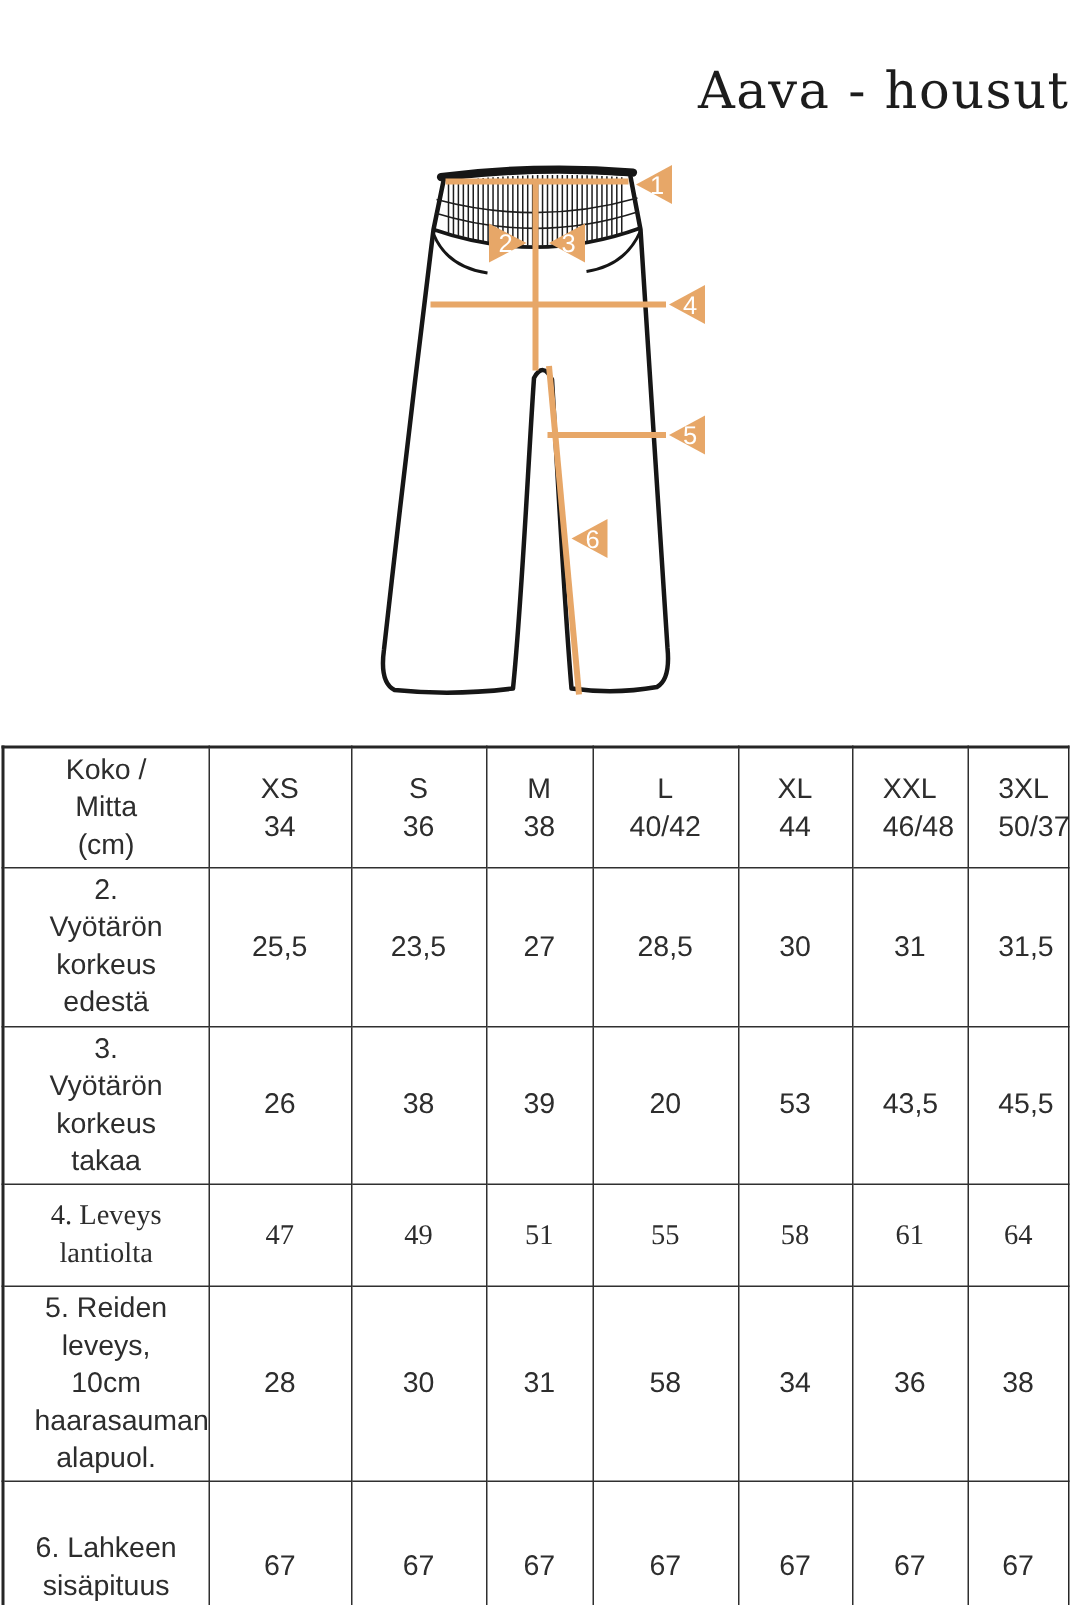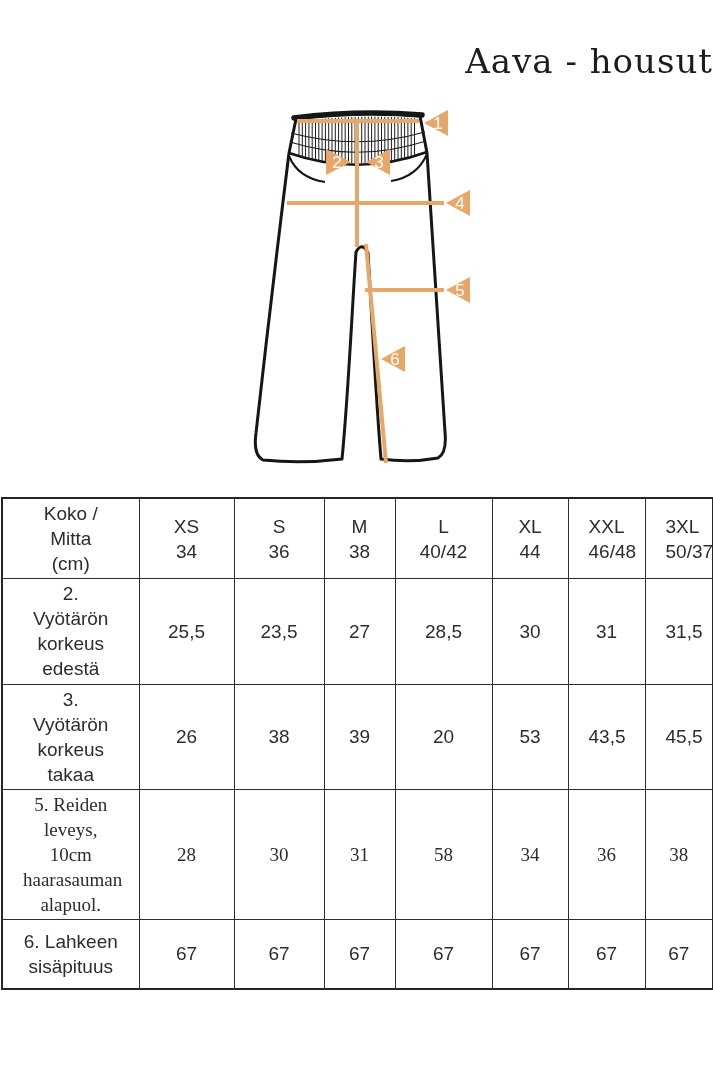--- a/index.html
+++ b/index.html
@@ -211,20 +211,30 @@
         <th scope="row" data-name="row-label">3. Vyötärön korkeus takaa</th>
         <td data-name="value-cell">26</td>
         <td data-name="value-cell">38</td>
         <td data-name="value-cell">39</td>
         <td data-name="value-cell">20</td>
         <td data-name="value-cell">53</td>
         <td data-name="value-cell">43,5</td>
         <td data-name="value-cell">45,5</td>
       </tr>
       <tr data-name="table-row">
+        <th scope="row" data-name="row-label">4. Leveys lantiolta</th>
+        <td data-name="value-cell">47</td>
+        <td data-name="value-cell">49</td>
+        <td data-name="value-cell">51</td>
+        <td data-name="value-cell">55</td>
+        <td data-name="value-cell">58</td>
+        <td data-name="value-cell">61</td>
+        <td data-name="value-cell">64</td>
+      </tr>
+      <tr data-name="table-row">
         <th scope="row" data-name="row-label">5. Reiden leveys, 10cm haarasauman alapuol.</th>
         <td data-name="value-cell">28</td>
         <td data-name="value-cell">30</td>
         <td data-name="value-cell">31</td>
         <td data-name="value-cell">58</td>
         <td data-name="value-cell">34</td>
         <td data-name="value-cell">36</td>
         <td data-name="value-cell">38</td>
       </tr>
       <tr data-name="table-row">

